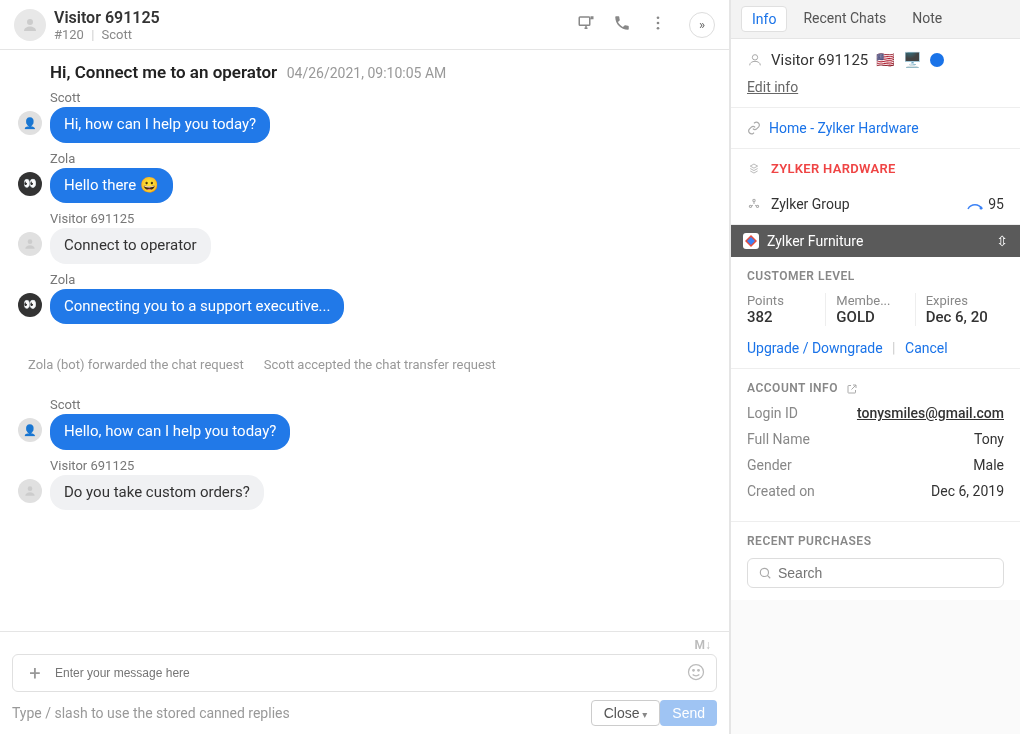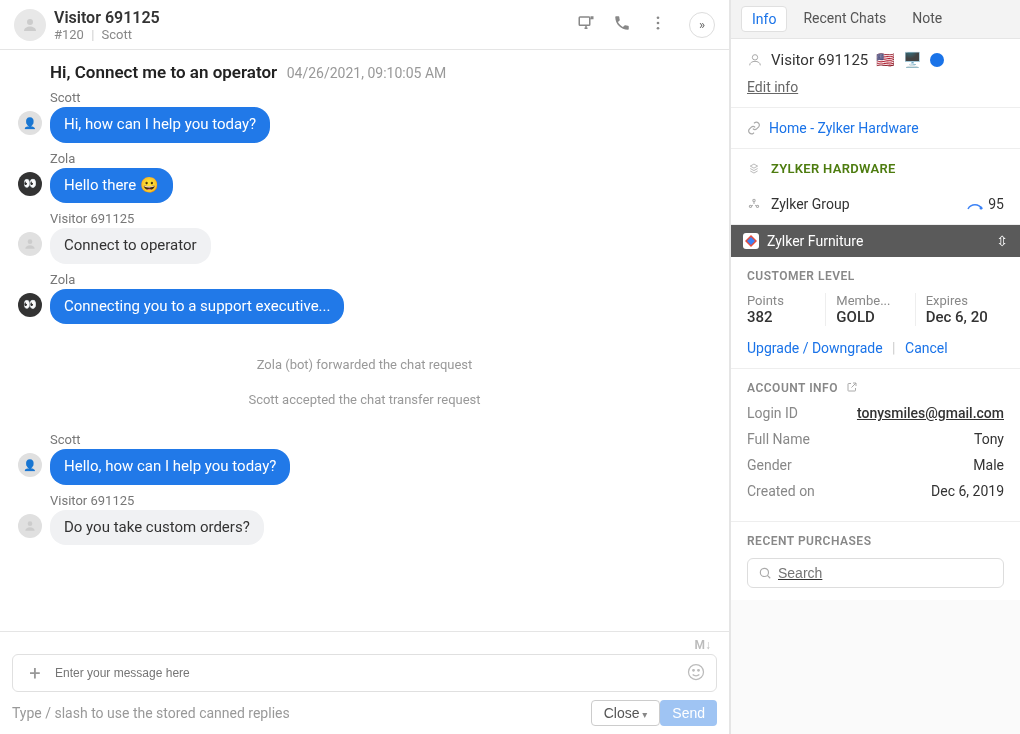--- a/index.html
+++ b/index.html
@@ -161,21 +161,21 @@
     .system-line::before,
     .system-line::after {
       content:"";
       flex:1;
       border-top:1px solid #e8e8e8;
       max-width: 80px;
     }
     .system-line-inner { flex:0 0 auto; }
     .system-block {
       display:flex;
-      flex-direction:column;
+      flex-direction:row;
       align-items:center;
       margin: 15px 0;
     }
     .composer-wrap {
       border-top: 1px solid #e5e5e5;
       padding: 6px 12px 8px;
     }
     .markdown-hint {
       text-align: right;
       color: #bbb;
@@ -304,21 +304,21 @@
       display:flex;
       align-items:center;
       gap:8px;
       color:#1a73e8;
       font-size:14px;
     }
     .org-row {
       display:flex;
       align-items:center;
       gap:10px;
-      color:#4d7c0f;
+      color:#ef4444;
       font-size:13px;
       text-transform:uppercase;
       font-weight:600;
       letter-spacing:0.3px;
     }
     .group-row {
       display:flex;
       align-items:center;
       gap:10px;
       margin-top:20px;
@@ -395,21 +395,20 @@
     .kv-row .v { color:#333; text-align:right; word-break:break-word;}
     .kv-row .v.underline { text-decoration:underline; font-weight:500;}
     .search-box {
       border:1px solid #ddd;
       border-radius:6px;
       padding:6px 10px;
       display:flex;
       align-items:center;
       gap:6px;
       margin-top:6px;
-      text-decoration:underline;
     }
     .search-box input {
       border:none; outline:none; flex:1; font-size:14px; color:#555;
     }
     .icon-box { width:14px; height:14px; color:#aaa;}
     .extlink-icon { width:12px; height:12px; color:#aaa; margin-left:4px;}
   </style>
 </head>
 <body>
 
@@ -625,21 +624,21 @@
       </div>
     </div>
     <div class="action-links">
       <a>Upgrade / Downgrade</a>
       <span class="sep">|</span>
       <a>Cancel</a>
     </div>
   </div>
 
   <div class="info-block">
-    <div class="section-label" style="display:flex;align-items:flex-start;gap:4px;">
+    <div class="section-label" style="display:flex;align-items:flex-end;gap:4px;">
       <span>ACCOUNT INFO</span>
       <svg class="extlink-icon" viewBox="0 0 24 24" fill="none" stroke="currentColor" stroke-width="2">
           <path d="M14 4h6v6M20 4l-9 9M19 14v5a1 1 0 01-1 1H5a1 1 0 01-1-1V6a1 1 0 011-1h5"></path>
         </svg>
     </div>
     <div class="kv-row">
       <span class="k">Login ID</span>
       <span class="v underline">tonysmiles@gmail.com</span>
     </div>
     <div class="kv-row">

